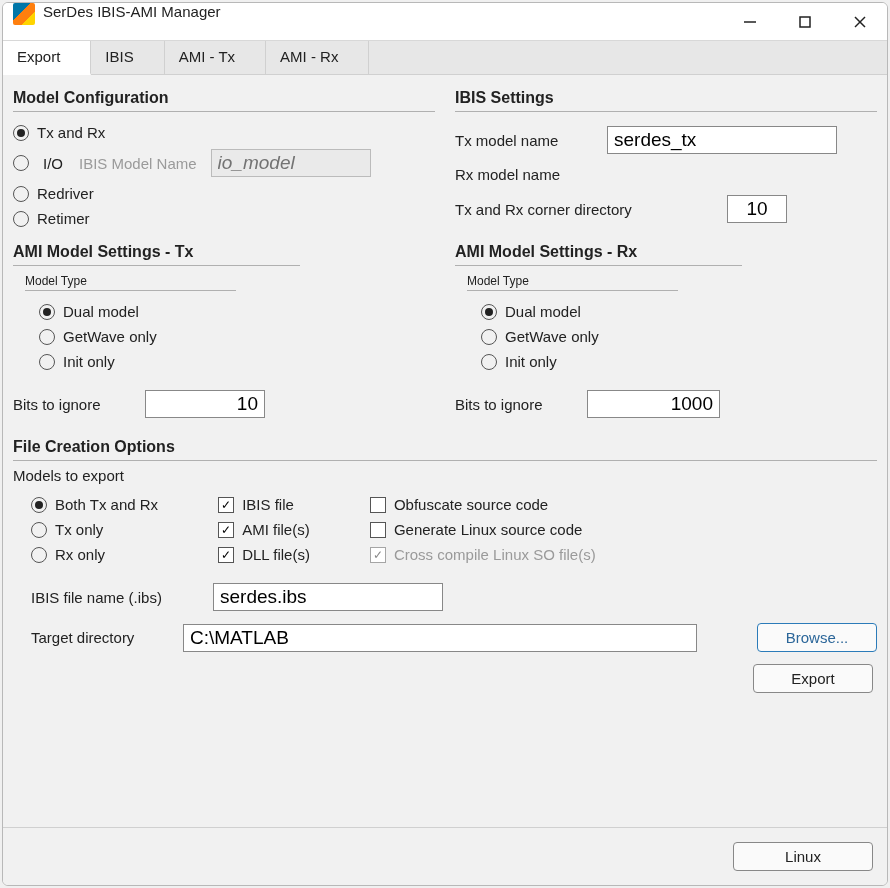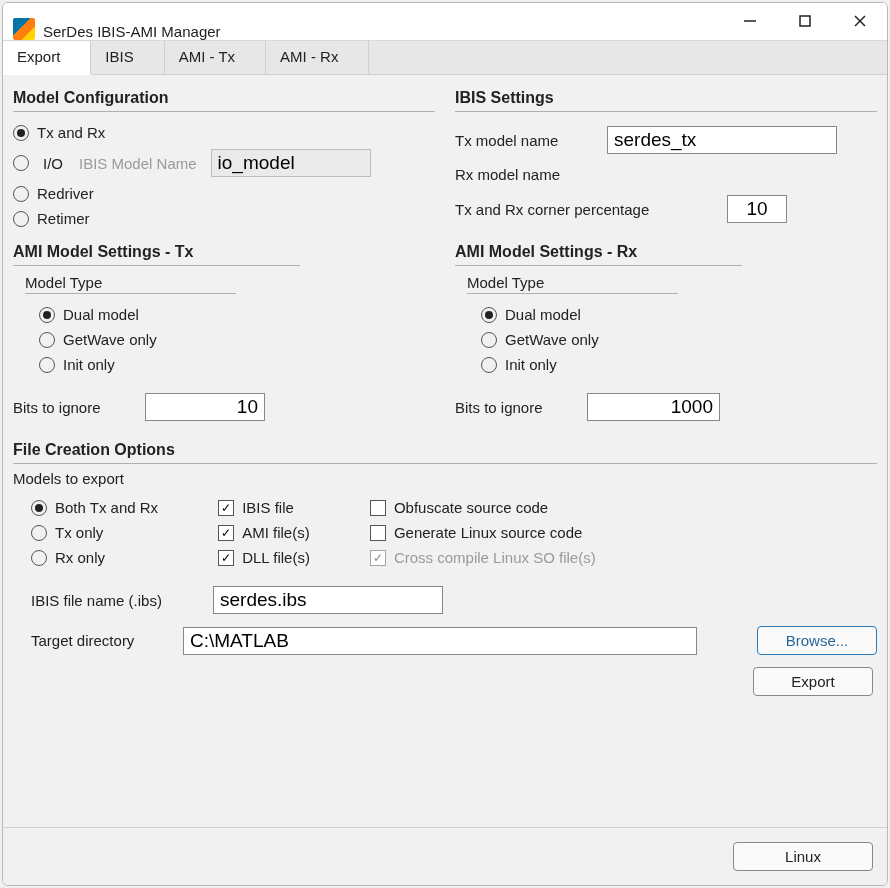--- a/index.html
+++ b/index.html
@@ -20,21 +20,21 @@
     border: 1px solid #b8b8b8;
     border-radius: 6px;
     display: flex;
     flex-direction: column;
     overflow: hidden;
   }
   
   .titlebar {
     height: 38px;
     display: flex;
-    align-items: flex-end;
+    align-items: flex-start;
     border-bottom: 1px solid #d8d8d8;
     background: #ffffff;
   }
   .titlebar .appicon {
     width: 22px; height: 22px;
     margin: 0 8px 0 10px;
     background: linear-gradient(135deg,#0076a8 0 40%,#ff7f0e 40% 70%,#ffd400 70% 100%);
     border-radius: 2px;
   }
   .titlebar .title { flex: 1; font-size: 15px; color:#222; }
@@ -108,21 +108,21 @@
     background:#fff;
     display:flex; align-items:center; justify-content:center;
     font-size:12px;
     line-height:1;
   }
   .checkbox.checked::after { content:"✓"; color:#000; }
   .disabled { color:#9a9a9a; }
   .disabled .checkbox { border-color:#a5a5a5; }
   .disabled .checkbox.checked::after { color:#8a8a8a; }
   .subhead {
-    font-size:15px;
+    font-size:12px;
     color:#222;
     margin: 4px 0 2px 12px;
   }
   .subhead + .hr { margin-left:12px; margin-right:40%; }
   .indent { margin-left: 26px; }
   .field-row {
     display:flex;
     align-items:center;
     gap: 12px;
     padding: 6px 0;
@@ -148,21 +148,21 @@
     min-width: 120px;
     text-align:center;
     margin-left:48px;
   }
   .btn.browse { border-color:#2b7bb9; color:#2b6699; }
   .footer-row {
     display:flex;
     justify-content:flex-end;
     padding: 6px 4px 2px 4px;
   }
-  .io-row input { background:#eaeaea; color:#000000; border-color:#bbb; }
+  .io-row input { background:#eaeaea; color:#737373; border-color:#bbb;font-style:italic; }
   .model-config .io-row { gap:14px; }
   .models-cols { display:flex; gap:60px; }
   .models-col { display:flex; flex-direction:column; }
   .closebar {
     border-top:1px solid #d0d0d0;
     padding: 14px 14px 14px 14px;
     display:flex;
     justify-content:flex-end;
     background:#f1f1f1;
   }
@@ -239,21 +239,21 @@
         <div class="section-title">IBIS Settings</div>
         <hr class="hr">
         <div class="field-row">
           <span class="field-label">Tx model name</span>
           <input type="text" class="wide" value="serdes_tx" style="">
         </div>
         <div class="field-row">
           <span class="field-label">Rx model name</span>
         </div>
         <div class="field-row">
-          <span style="min-width:260px">Tx and Rx corner percentage</span>
+          <span style="min-width:260px">Tx and Rx corner directory</span>
           <input type="text" class="small" style="width: 60px; text-align: center;" value="10">
         </div>
       </div>
     </div>
 
     <div class="row" style="margin-top:6px">
 
       <div class="col">
         <div class="section-title">AMI Model Settings - Tx</div>
         <hr class="hr" style="width:68%">

